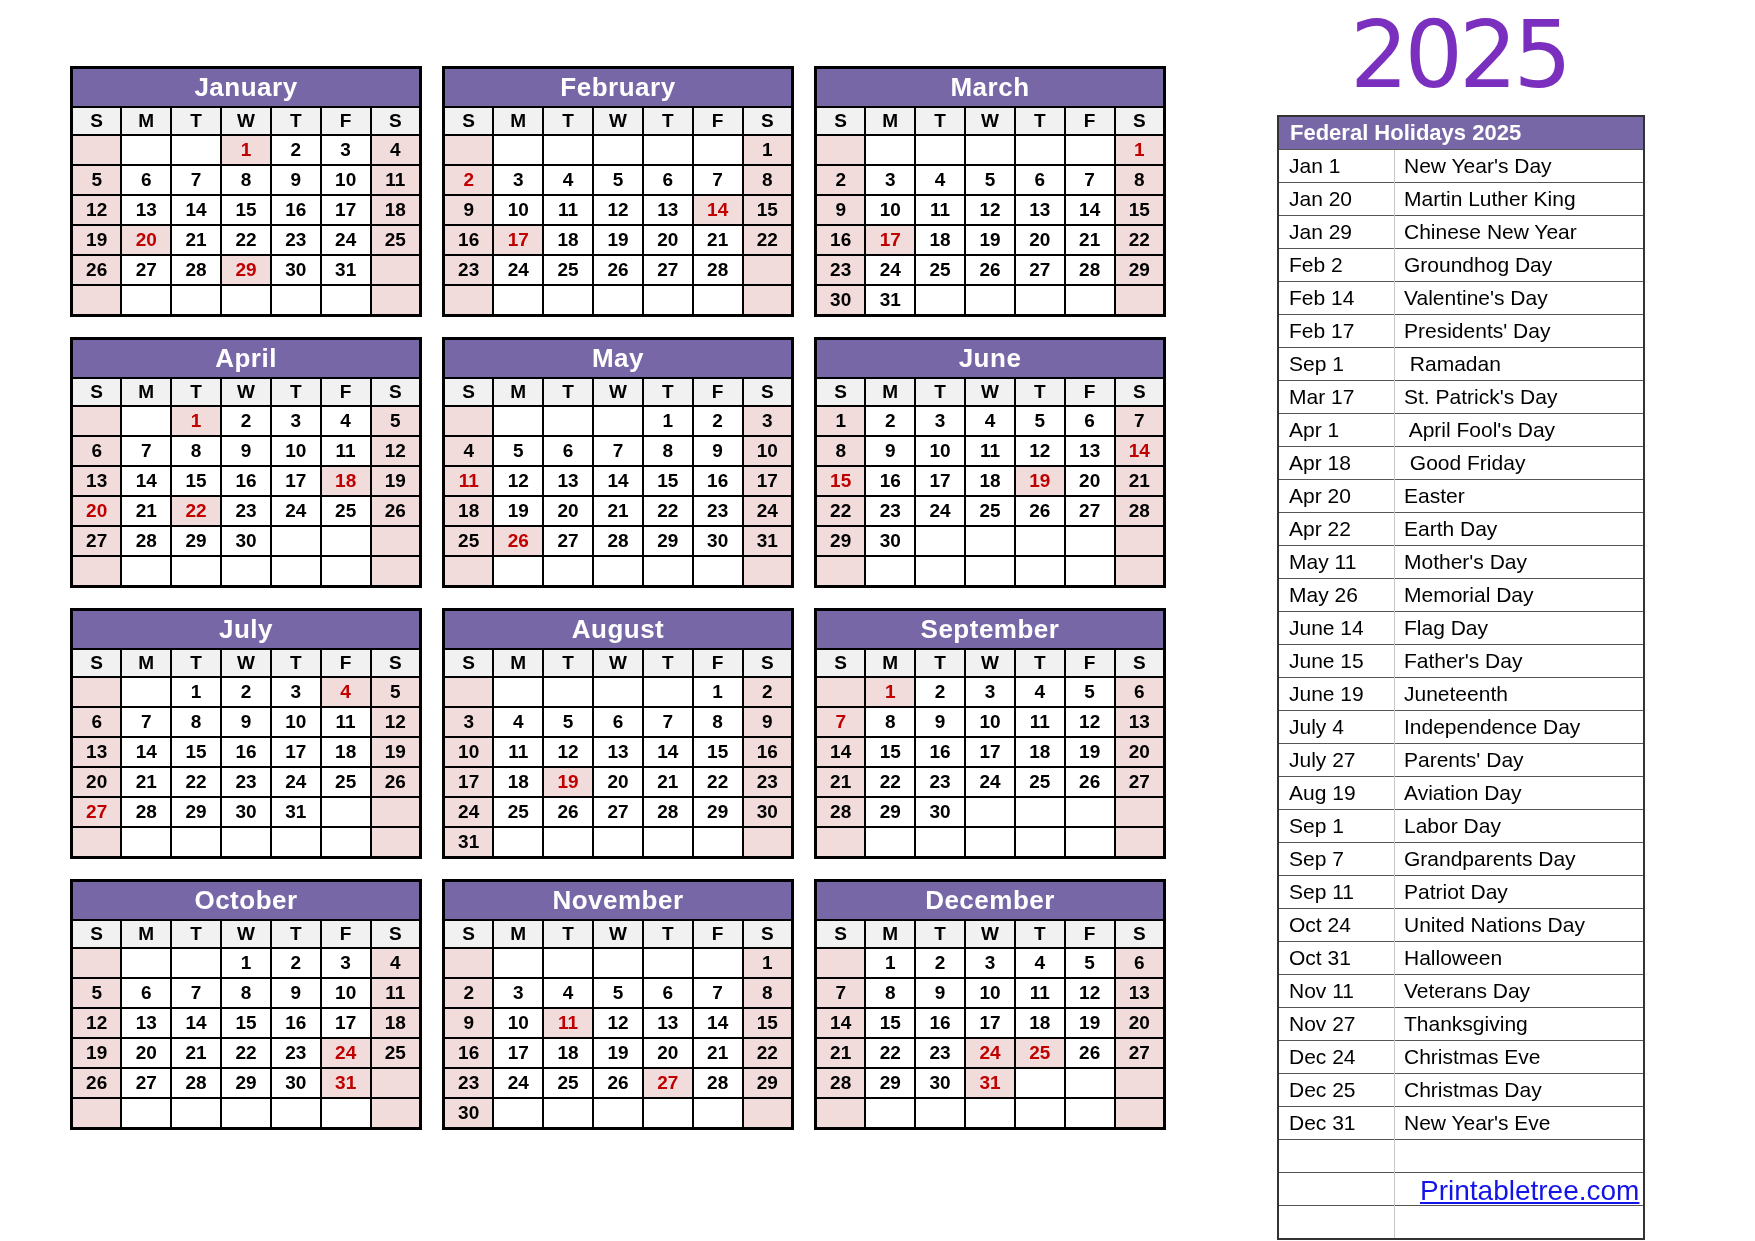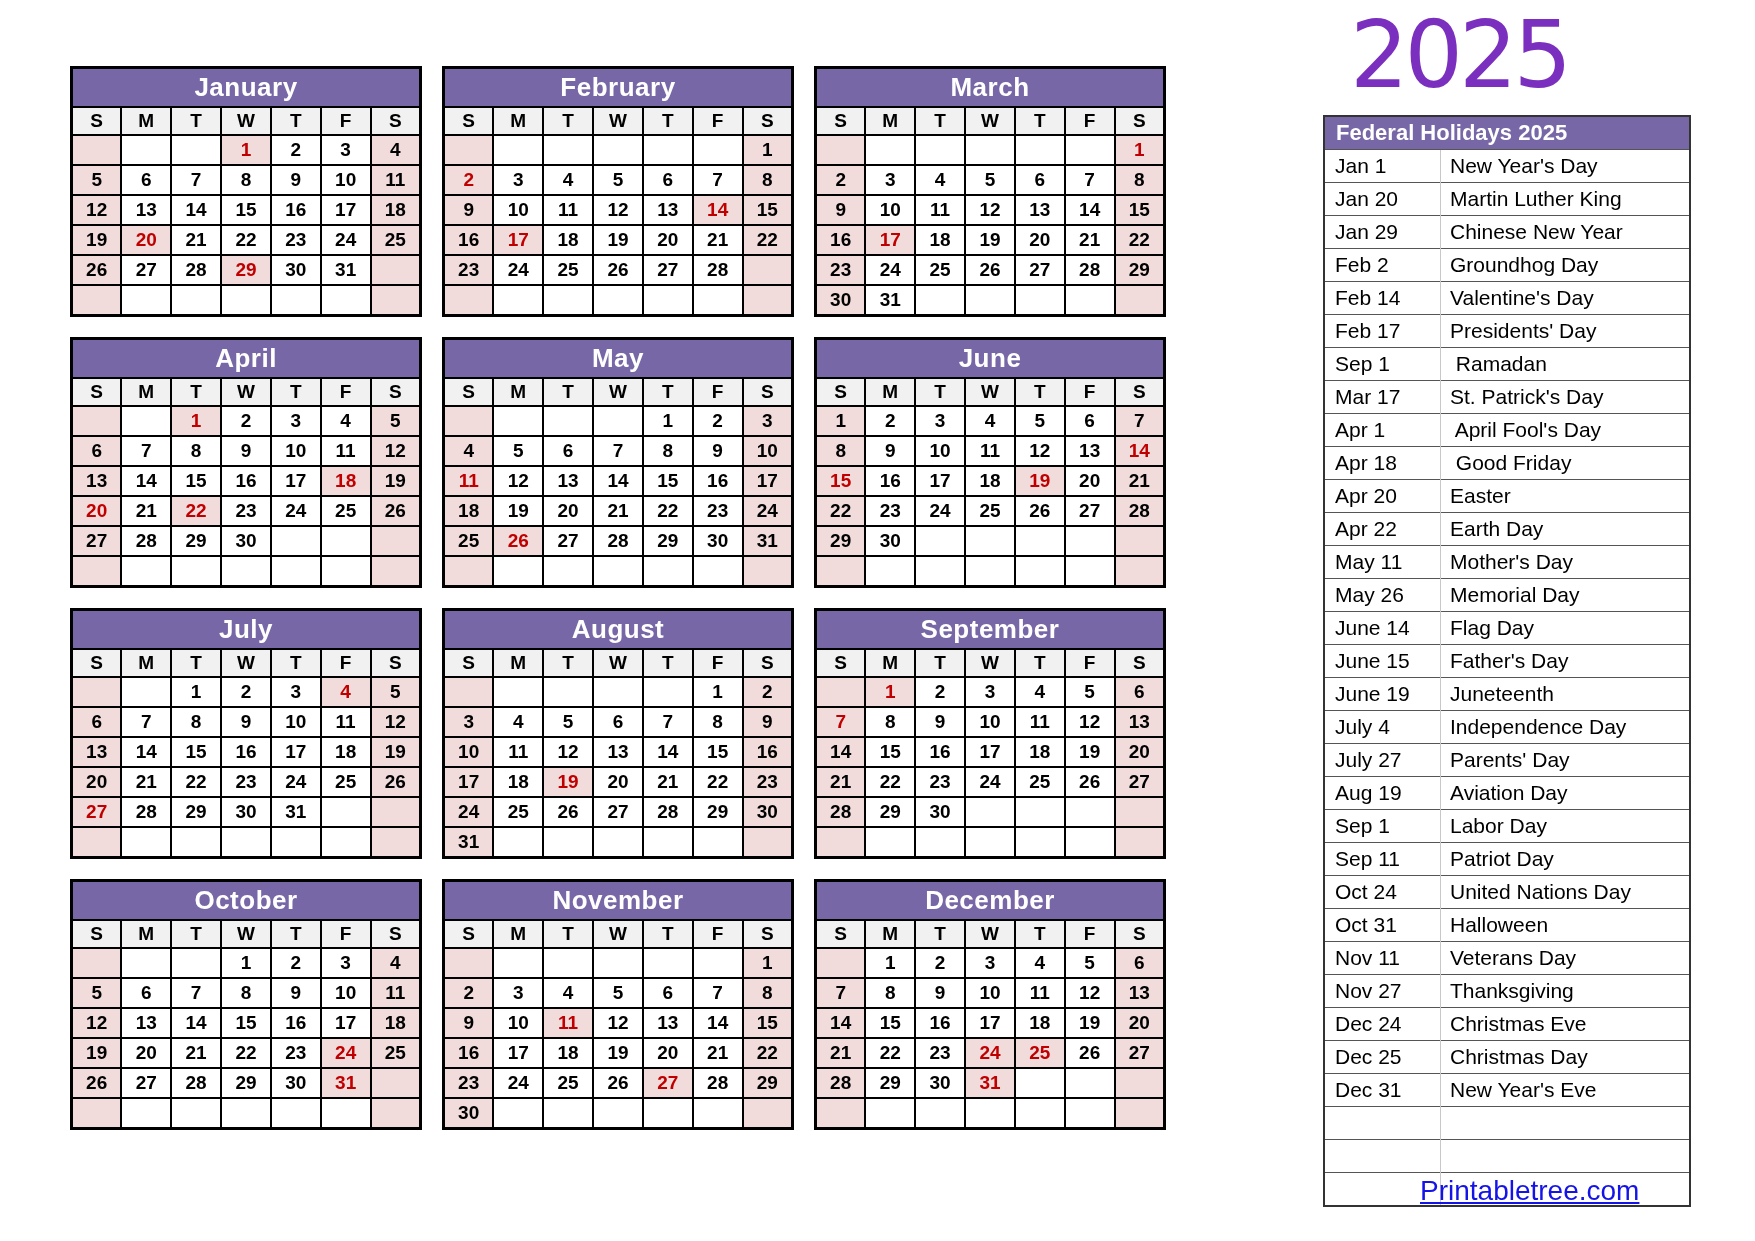--- a/index.html
+++ b/index.html
@@ -37,21 +37,21 @@
   .we{background:var(--weekend-pink);}
   .hol{background:var(--weekend-pink);color:var(--holiday-red);}
   
   #year-title{
     position:absolute;left:1350px;top:2px;
     font-family:"DejaVu Sans",sans-serif;
     font-size:92px;font-weight:normal;letter-spacing:-4px;
     color:var(--year-purple);
   }
   
-  #holidays-panel{position:absolute;left:1323px;top:115px;width:368px;}
+  #holidays-panel{position:absolute;left:1277px;top:115px;width:368px;}
   .h-table{border-collapse:collapse;width:368px;border:2px solid #333;background:#fff;}
   .h-title{
     background:var(--header-purple);color:#fff;font-weight:bold;
     font-size:22px;text-align:left;padding:3px 0 3px 11px;height:26px;
   }
   .h-table td{border-top:1px solid #555;}
   .hd,.hn{font-size:21px;height:30px;vertical-align:middle;white-space:pre;}
   .hd{width:104px;padding-left:10px;}
   .hn{border-left:1px solid #C8C8C8;padding-left:9px;}
   
@@ -992,20 +992,24 @@
         </tr>
         <tr>
           <td class="hd">Aug 19</td>
           <td class="hn">Aviation Day</td>
         </tr>
         <tr>
           <td class="hd">Sep 1</td>
           <td class="hn">Labor Day</td>
         </tr>
         <tr>
+          <td class="hd">Sep 7</td>
+          <td class="hn">Grandparents Day</td>
+        </tr>
+        <tr>
           <td class="hd">Sep 11</td>
           <td class="hn">Patriot Day</td>
         </tr>
         <tr>
           <td class="hd">Oct 24</td>
           <td class="hn">United Nations Day</td>
         </tr>
         <tr>
           <td class="hd">Oct 31</td>
           <td class="hn">Halloween</td>

